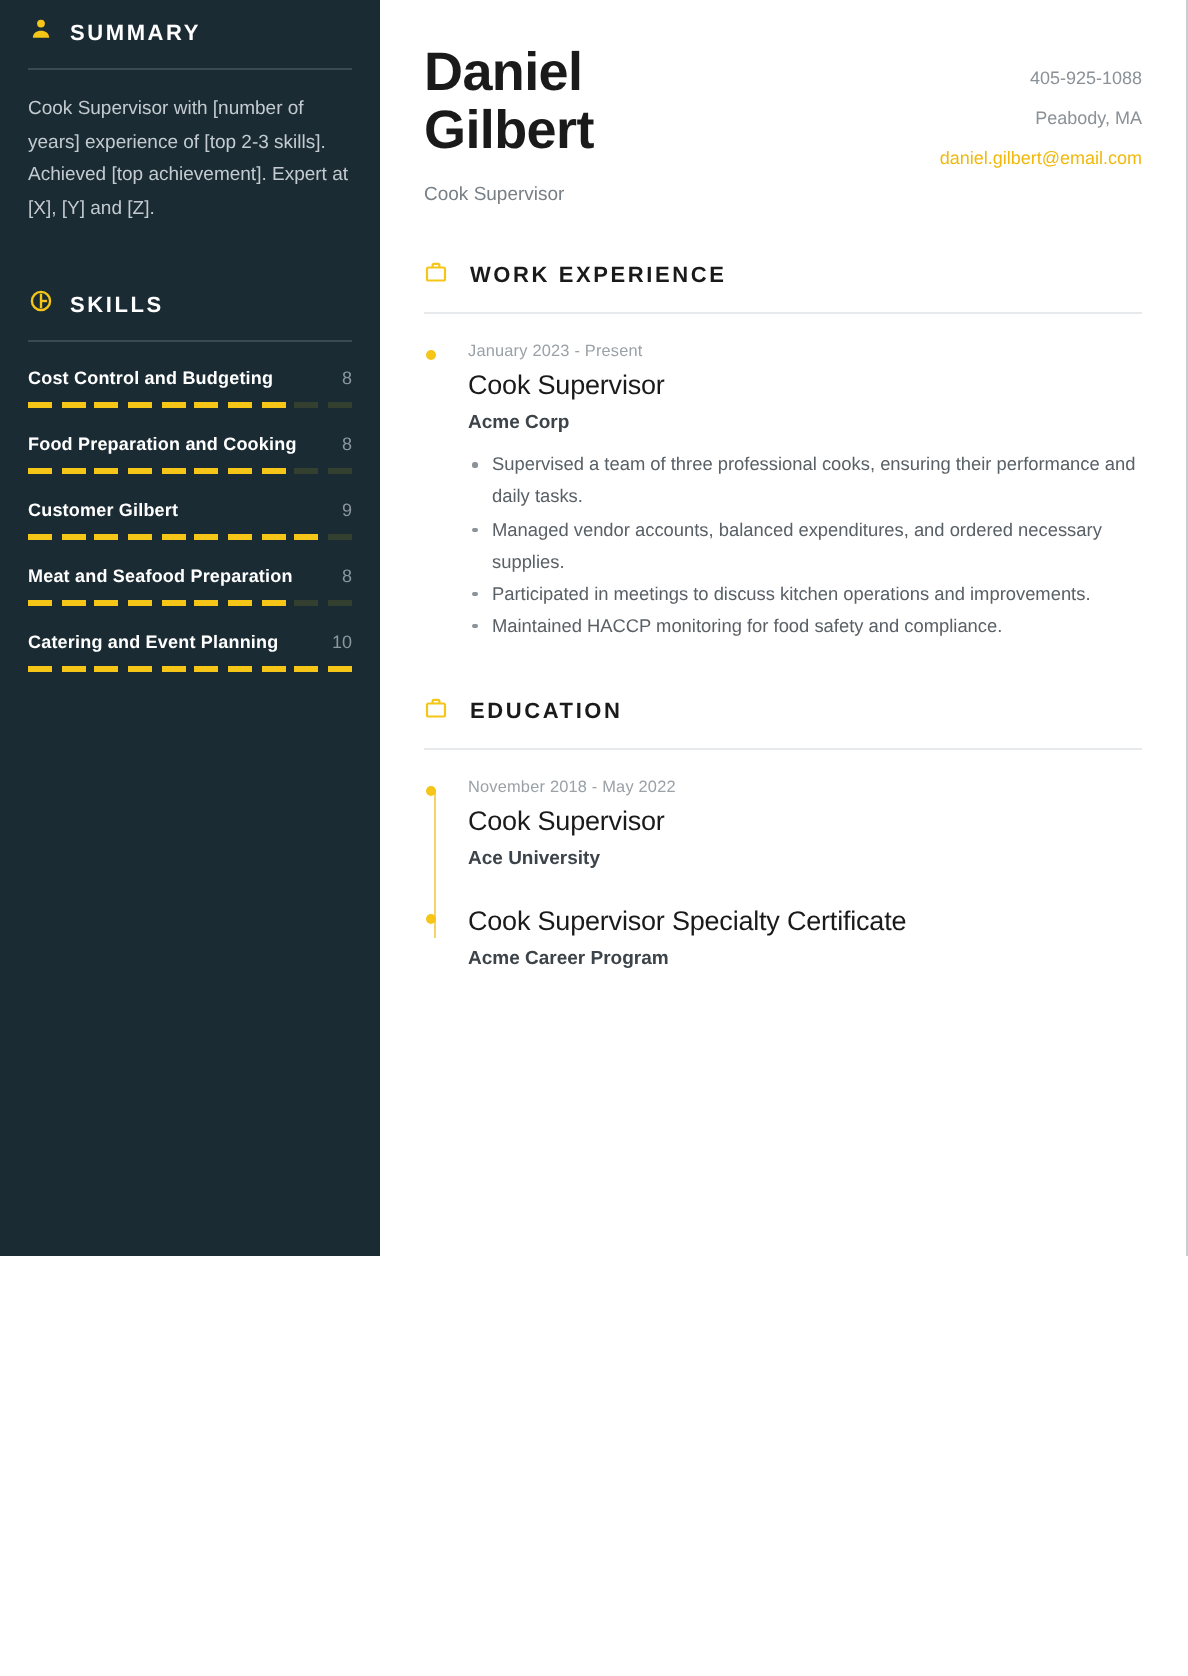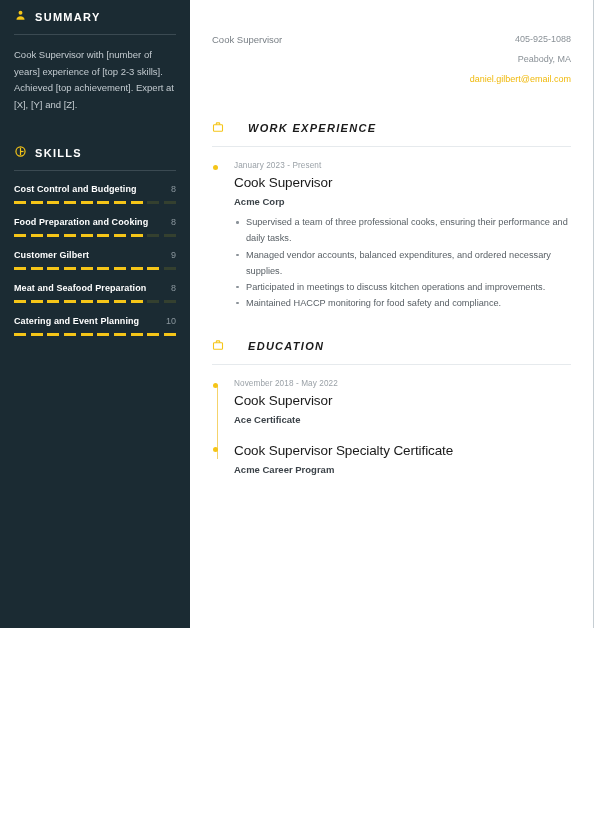--- a/index.html
+++ b/index.html
@@ -115,22 +115,21 @@
     color: #8a9197;
     margin-bottom: 9px;
     line-height: 1.2;
   }
   .contact .email { color: #f0b90b; }
 
   .sec { margin-top: 26px; }
   .sec-head {
     display: flex;
     align-items: center;
-    gap: 24px;
-    font-style: italic;
+    gap: 11px;
   }
   .sec-title {
     font-size: 11px;
     font-weight: bold;
     letter-spacing: 1.3px;
     color: #1a1a1a;
     text-transform: uppercase;
   }
   .sec-rule {
     height: 1px;
@@ -315,20 +314,21 @@
           </div>
         </div>
     </section>
 
   </aside>
 
   <main class="main">
 
     <header class="header">
       <div>
+        <h1 class="name"><span>Daniel</span><br><span>Gilbert</span></h1>
         <div class="role">Cook Supervisor</div>
       </div>
       <div class="contact">
         <div>405-925-1088</div>
         <div>Peabody, MA</div>
         <div class="email">daniel.gilbert@email.com</div>
       </div>
     </header>
 
     <section class="sec">
@@ -368,21 +368,21 @@
         </span>
         <span class="sec-title">EDUCATION</span>
       </div>
       <div class="sec-rule"></div>
       <div class="timeline" id="education-timeline">
           <div class="tl-line"></div>
           <div class="entry">
             <span class="dot"></span>
             <div class="entry-date">November 2018 - May 2022</div>
             <div class="entry-title">Cook Supervisor</div>
-            <div class="entry-org">Ace Certificate</div>
+            <div class="entry-org">Ace University</div>
           </div>
           <div class="entry">
             <span class="dot"></span>
             <div class="entry-title">Cook Supervisor Specialty Certificate</div>
             <div class="entry-org">Acme Career Program</div>
           </div>
         </div>
     </section>
 
   </main>

